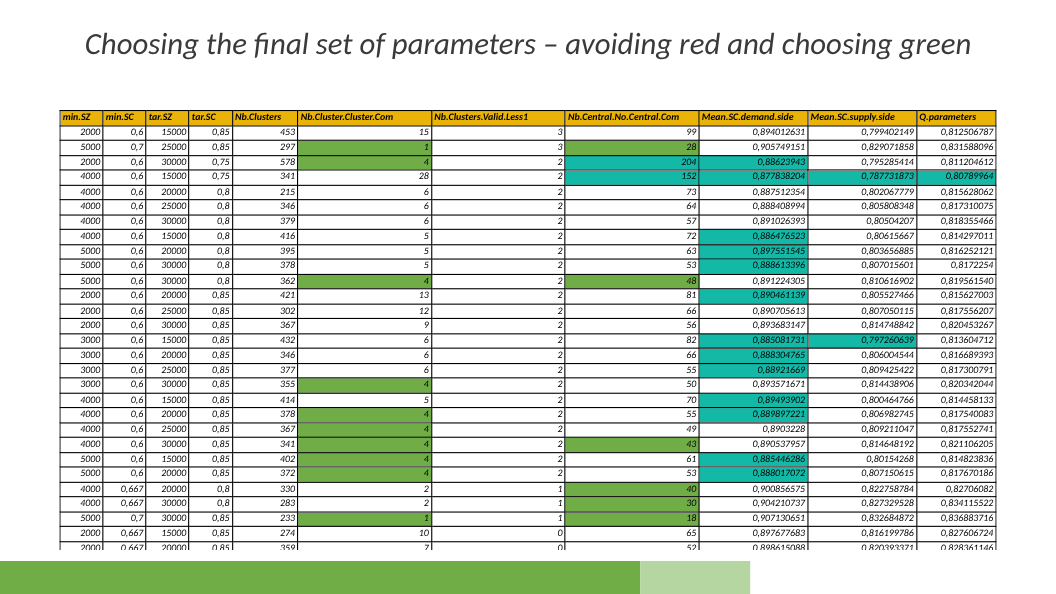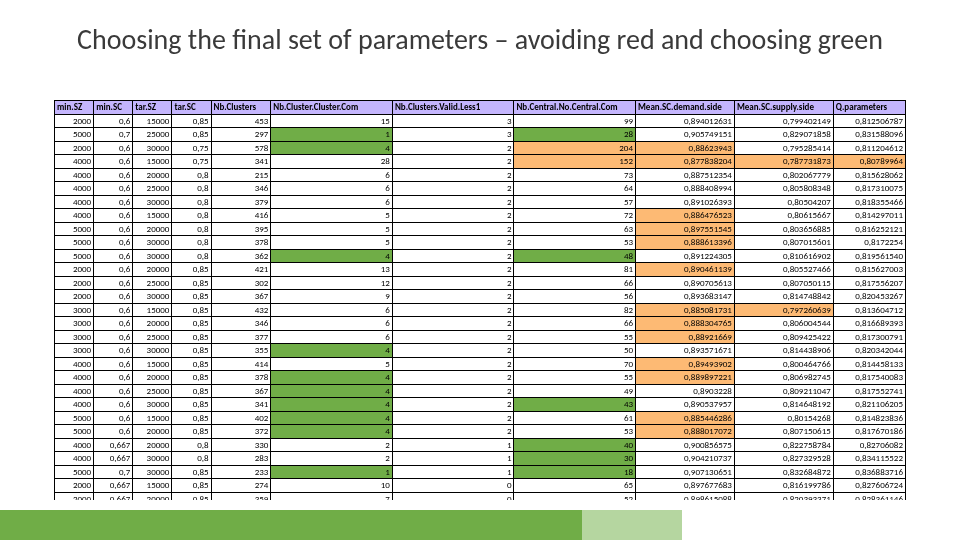--- a/index.html
+++ b/index.html
@@ -9,20 +9,21 @@
     height: 540px;
     background: #ffffff;
     font-family: "Calibri", "Segoe UI", Arial, sans-serif;
     overflow: hidden;
   }
   .slide {
     position: relative;
     width: 960px;
     height: 540px;
     box-sizing: border-box;
+    font-style: italic;
   }
   .title {
     position: absolute;
     top: 24px;
     left: 0;
     right: 0;
     text-align: center;
     font-size: 28px;
     font-weight: 400;
     color: #3a3a3a;
@@ -46,28 +47,28 @@
     border: 1px solid #000;
     padding: 0 2px;
     height: 12.5px;
     line-height: 12.5px;
     white-space: nowrap;
     overflow: hidden;
   }
   th {
     font-weight: 700;
     text-align: left;
-    background: #c4b5fd;
+    background: #eab308;
   }
   td {
     text-align: right;
     background: #fff;
   }
   td.green { background: #70ad47; }
-  td.red   { background: #fdba74; }
+  td.red   { background: #14b8a6; }
   .footer {
     position: absolute;
     left: 0;
     bottom: 0;
     height: 30px;
     background: #70ad47;
     width: 582px;
   }
   .footer2 {
     position: absolute;

